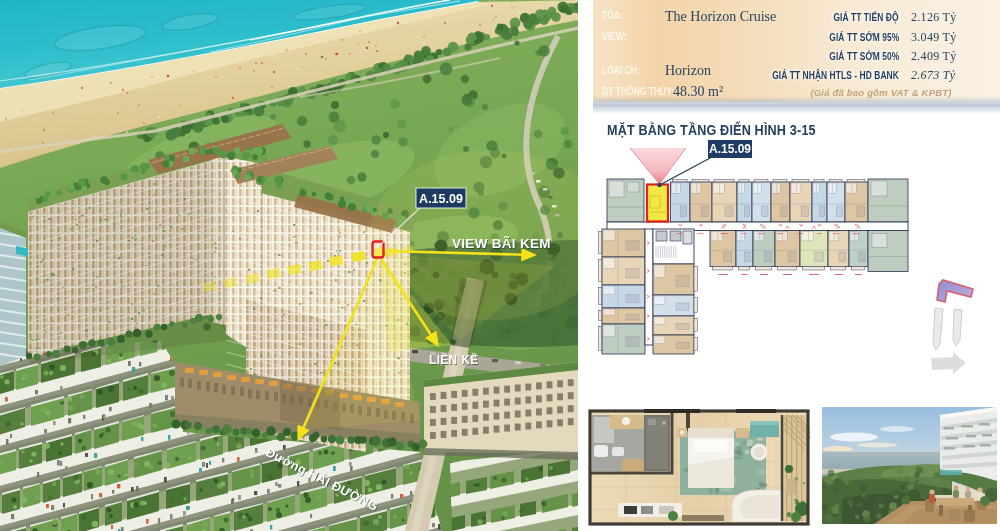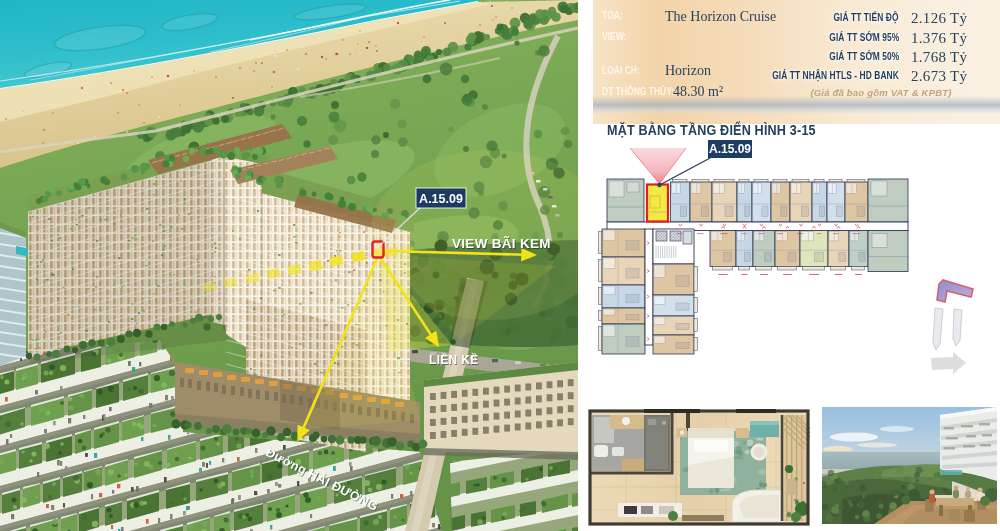--- a/index.html
+++ b/index.html
@@ -7,21 +7,21 @@
        font-family:"Liberation Sans", sans-serif;}
   .abs{position:absolute;}
   .navy{color:#24405e;}
   .serif{font-family:"Liberation Serif", serif;text-align:center;}
   .lbl{color:rgba(255,250,240,0.88);font-weight:bold;font-size:10px;letter-spacing:0;
        transform:scaleX(0.85);transform-origin:left;white-space:nowrap;}
   .val{color:#27425f;font-size:14px;line-height:18.5px;white-space:nowrap;}
   .plbl{color:#1f3c5e;font-weight:bold;font-size:10px;letter-spacing:0.1px;white-space:nowrap;
         transform:scaleX(0.84);transform-origin:right;
         text-shadow:0 0 4px rgba(255,255,255,0.95),0 0 7px rgba(255,255,255,0.85);}
-  .pval{color:#27425f;font-size:15px;white-space:nowrap;letter-spacing:0.3px;}
+  .pval{color:#27425f;font-size:12px;white-space:nowrap;letter-spacing:0.3px;}
 </style>
 </head>
 <body>
 
 <div class="abs" style="left:0;top:0;width:578px;height:531px;">
 <svg width="578" height="531" viewBox="0 0 578 531" xmlns="http://www.w3.org/2000/svg">
 <defs>
 <linearGradient id="sea" x1="0" y1="0" x2="0.35" y2="1">
  <stop offset="0" stop-color="#25b9ca"></stop>
           <stop offset="0.5" stop-color="#3fccd4"></stop>
@@ -2154,21 +2154,21 @@
 <text x="265" y="455" font-family="Liberation Sans, sans-serif" font-size="12.5" font-weight="bold" fill="#ffffff" letter-spacing="0.3" transform="rotate(27 265 455)">Đường HẢI ĐƯỜNG</text>
 
 <rect x="372.5" y="241.5" width="11" height="16" rx="2.5" fill="rgba(255,240,230,0.25)" stroke="#e42020" stroke-width="2.4"></rect>
 
 <line x1="421" y1="207" x2="379" y2="246" stroke="rgba(235,240,245,0.8)" stroke-width="1.4"></line>
 <rect x="416" y="188" width="50" height="20" fill="#1d3b60" stroke="rgba(255,255,255,0.85)" stroke-width="1"></rect>
 <text x="441" y="203" font-family="Liberation Sans, sans-serif" font-size="12.5" font-weight="bold" fill="#ffffff" text-anchor="middle">A.15.09</text>
 </svg>
 </div>
 
-<div class="abs" style="left:593px;top:0;width:407px;height:124px;
+<div class="abs" style="left:593px;top:0;width:407px;height:102px;
   background:linear-gradient(90deg,#f6e3c6 0%,#f3d4a9 16%,#f5ddbc 40%,#f8e9d2 62%,#f9efdf 85%,#faf1e3 100%);">
 
   <div class="abs lbl" style="left:9px;top:10px;">TÒA:</div>
 
   <div class="abs serif val" style="left:72px;top:8px;">The Horizon Cruise</div>
 
   <div class="abs lbl" style="left:9px;top:31px;">VIEW:</div>
 
 
   <div class="abs lbl" style="left:9px;top:65px;">LOẠI CH:</div>
@@ -2178,29 +2178,29 @@
   <div class="abs lbl" style="left:9px;top:86px;">DT THÔNG THỦY:</div>
 
   <div class="abs serif val" style="left:80px;top:83px;">48.30 m²</div>
 
   <div class="abs plbl" style="right:101px;top:12px;">GIÁ TT TIẾN ĐỘ</div>
 
   <div class="abs serif pval" style="left:318px;top:10px;">2.126 Tỷ</div>
 
   <div class="abs plbl" style="right:101px;top:32px;">GIÁ TT SỚM 95%</div>
 
-  <div class="abs serif pval" style="left:318px;top:30px;">1.376 Tỷ</div>
+  <div class="abs serif pval" style="left:318px;top:30px;">3.049 Tỷ</div>
 
   <div class="abs plbl" style="right:101px;top:51px;">GIÁ TT SỚM 50%</div>
 
-  <div class="abs serif pval" style="left:318px;top:49px;">1.768 Tỷ</div>
+  <div class="abs serif pval" style="left:318px;top:49px;">2.409 Tỷ</div>
 
   <div class="abs plbl" style="right:101px;top:70px;">GIÁ TT NHẬN HTLS - HD BANK</div>
 
-  <div class="abs serif pval" style="left:318px;top:68px;">2.673 Tỷ</div>
+  <div class="abs serif pval" style="left:318px;top:68px;font-style:italic;">2.673 Tỷ</div>
 
   <div class="abs" style="left:0;top:96px;width:407px;height:18px;background:linear-gradient(180deg,rgba(176,192,204,0) 0%,rgba(150,170,190,0.65) 50%,rgba(200,212,222,0.5) 80%,rgba(255,255,255,0) 100%);"></div>
 
   <div class="abs" style="left:198px;top:87px;width:180px;text-align:center;font-style:italic;font-size:9.5px;font-weight:bold;color:#c3a379;letter-spacing:0.2px;">(Giá đã bao gồm VAT &amp;  KPBT)</div>
 </div>
 
 <div class="abs navy" style="left:607px;top:122px;font-size:14px;font-weight:bold;letter-spacing:0.2px;transform:scaleX(0.9);transform-origin:left;white-space:nowrap;">MẶT BẰNG TẦNG ĐIỂN HÌNH 3-15</div>
 
 <div class="abs" style="left:708px;top:140px;width:44px;height:18px;background:#1e3c64;color:#fff;font-weight:bold;font-size:12px;text-align:center;line-height:18px;">A.15.09</div>
 

